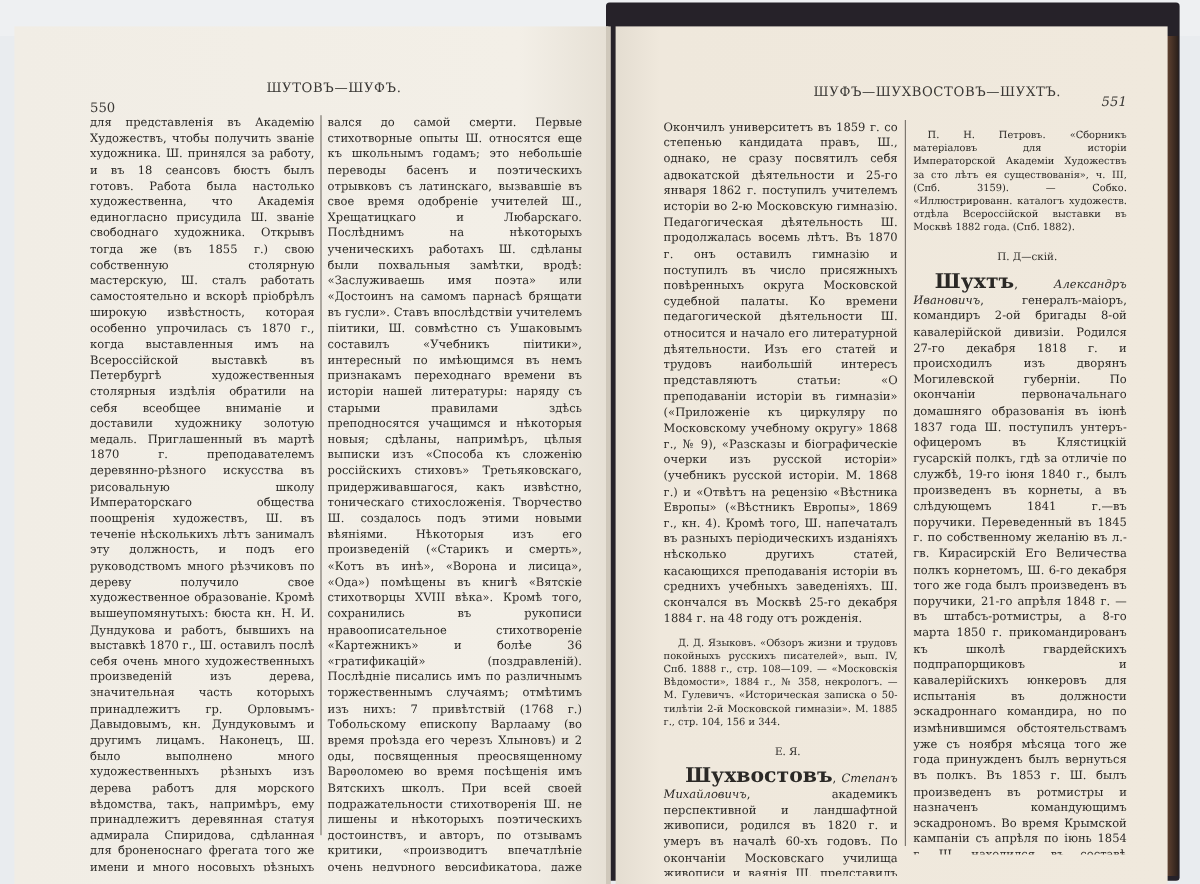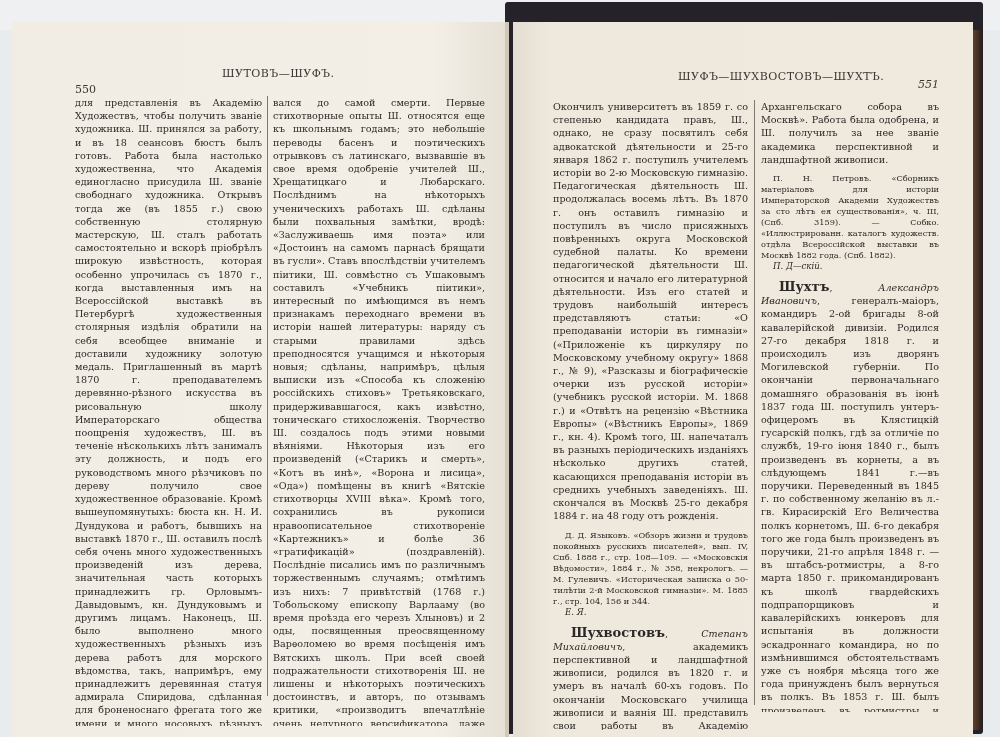--- a/index.html
+++ b/index.html
@@ -32,22 +32,22 @@
     .pnum { position: absolute; font-size: 11px; color: #3a3835; }
 
     .col {
       position: absolute; font-size: 9.6px; line-height: 13.2px;
       text-align: justify; color: #2b2926;
       overflow: hidden;
     }
     .col p { margin: 0; text-indent: 0; }
     .col .entry { text-indent: 18px; margin-top: 8px; }
     .col .src { font-size: 8.2px; line-height: 11px; text-indent: 12px; margin-top: 7px; }
-    .col .sig { display: block; text-align: left; font-style: italic; font-size: 8.6px; margin-top: 0; }
-    .hw { font-weight: bold; font-size: 13px; }
+    .col .sig { display: block; text-align: center; font-size: 8.6px; margin-top: 15px; }
+    .hw { font-weight: bold; font-size: 17px; }
     .it { font-style: italic; }
     .rule { position: absolute; width: 1px; background: #7d7870; }
   </style>
 </head>
 <body>
 
 <div class="backdrop-top"></div>
 <div class="cover-right"></div>
 <div class="cover-spine"></div>
 
@@ -76,17 +76,16 @@
 
   <div class="col" style="left:40px; top:78px; width:195px; height:630px;">
     <p>Окончилъ университетъ въ 1859 г. со степенью кандидата правъ, Ш., однако, не сразу посвятилъ себя адвокатской дѣятельности и 25-го января 1862 г. поступилъ учителемъ исторіи во 2-ю Московскую гимназію. Педагогическая дѣятельность Ш. продолжалась восемь лѣтъ. Въ 1870 г. онъ оставилъ гимназію и поступилъ въ число присяжныхъ повѣренныхъ округа Московской судебной палаты. Ко времени педагогической дѣятельности Ш. относится и начало его литературной дѣятельности. Изъ его статей и трудовъ наибольшій интересъ представляютъ статьи: «О преподаваніи исторіи въ гимназіи» («Приложеніе къ циркуляру по Московскому учебному округу» 1868 г., № 9), «Разсказы и біографическіе очерки изъ русской исторіи» (учебникъ русской исторіи. М. 1868 г.) и «Отвѣтъ на рецензію «Вѣстника Европы» («Вѣстникъ Европы», 1869 г., кн. 4). Кромѣ того, Ш. напечаталъ въ разныхъ періодическихъ изданіяхъ нѣсколько другихъ статей, касающихся преподаванія исторіи въ среднихъ учебныхъ заведеніяхъ. Ш. скончался въ Москвѣ 25-го декабря 1884 г. на 48 году отъ рожденія.</p>
     <p class="src"><span>Д. Д. Языковъ. «Обзоръ жизни и трудовъ покойныхъ русскихъ писателей», вып. IV, Спб. 1888 г., стр. 108—109. — «Московскія Вѣдомости», 1884 г., № 358, некрологъ. — М. Гулевичъ. «Историческая записка о 50-тилѣтіи 2-й Московской гимназіи». М. 1885 г., стр. 104, 156 и 344.</span><span class="sig">Е. Я.</span></p>
     <p class="entry"><span class="hw">Шухвостовъ</span>, <span class="it">Степанъ Михайловичъ</span><span>, академикъ перспективной и ландшафтной живописи, родился въ 1820 г. и умеръ въ началѣ 60-хъ годовъ. По окончаніи Московскаго училища живописи и ваянія Ш. представилъ свои работы въ Академію Художествъ, и совѣтъ Академіи въ засѣданіи 13 сентября 1850 г. опредѣлилъ удостоить его званія неклассного художника. Въ февралѣ 1853 г. Ш. представилъ въ Академію Художествъ написанныя имъ три картины (два внутреннихъ вида собора Сергіевской лавры и внутренній видъ церкви Гефсиманскаго скита) и просилъ о задачѣ ему программы на полученіе званія академика по перспективной живописи. Совѣтъ Академіи предложилъ Ш. написать «внутренность храма (изъ древнихъ), по его выбору». Ш. удачно выполнилъ задачу и 30 сентября 1855 г. представилъ на разсмотрѣніе совѣта Академіи написанный имъ «Внутренній видъ</span></p>
   </div>
 
   <div class="rule" style="left:241px; top:78px; height:605px;"></div>
 
   <div class="col" style="left:248px; top:78px; width:178px; height:612px;">
-    <p>Архангельскаго собора въ Москвѣ». Работа была одобрена, и Ш. получилъ за нее званіе академика перспективной и ландшафтной живописи.</p>
     <p class="src"><span>П. Н. Петровъ. «Сборникъ матеріаловъ для исторіи Императорской Академіи Художествъ за сто лѣтъ ея существованія», ч. III, (Спб. 3159). — Собко. «Иллюстрированн. каталогъ художеств. отдѣла Всероссійской выставки въ Москвѣ 1882 года. (Спб. 1882).</span><span class="sig">П. Д—скій.</span></p>
     <p class="entry"><span class="hw">Шухтъ</span>, <span class="it">Александръ Ивановичъ</span><span>, генералъ-маіоръ, командиръ 2-ой бригады 8-ой кавалерійской дивизіи. Родился 27-го декабря 1818 г. и происходилъ изъ дворянъ Могилевской губерніи. По окончаніи первоначальнаго домашняго образованія въ іюнѣ 1837 года Ш. поступилъ унтеръ-офицеромъ въ Клястицкій гусарскій полкъ, гдѣ за отличіе по службѣ, 19-го іюня 1840 г., былъ произведенъ въ корнеты, а въ слѣдующемъ 1841 г.—въ поручики. Переведенный въ 1845 г. по собственному желанію въ л.-гв. Кирасирскій Его Величества полкъ корнетомъ, Ш. 6-го декабря того же года былъ произведенъ въ поручики, 21-го апрѣля 1848 г. — въ штабсъ-ротмистры, а 8-го марта 1850 г. прикомандированъ къ школѣ гвардейскихъ подпрапорщиковъ и кавалерійскихъ юнкеровъ для испытанія въ должности эскадроннаго командира, но по измѣнившимся обстоятельствамъ уже съ ноября мѣсяца того же года принужденъ былъ вернуться въ полкъ. Въ 1853 г. Ш. былъ произведенъ въ ротмистры и назначенъ командующимъ эскадрономъ. Во время Крымской кампаніи съ апрѣля по іюнь 1854 г. Ш. находился въ составѣ главнаго резерва Спб. гарнизона, предназначеннаго для принятія оборонительныхъ мѣръ, обезпечивающихъ берега Балтійскаго моря отъ вторженія непріятеля. Вслѣдъ затѣмъ онъ находился въ походѣ въ Царство Польское. Произведенный 3-го апрѣля 1860 г. въ полковники, Ш. 22-го іюня 1862 г. былъ назначенъ командующимъ л.-гв. Кирасирскаго Его Величества полка, а черезъ 3 года, 22-го марта 1865 г., назначенъ командиромъ 8-го драгунскаго Астраханскаго полка и въ томъ же году—командиромъ 1-го гусарскаго Сумскаго полка. 3-го августа 1874 г. Ш. былъ произведенъ въ генералъ-маіоры и зачисленъ по армейской кавалеріи; въ слѣдующемъ году</span></p>
   </div>
 </div>
 
 </body></html>

